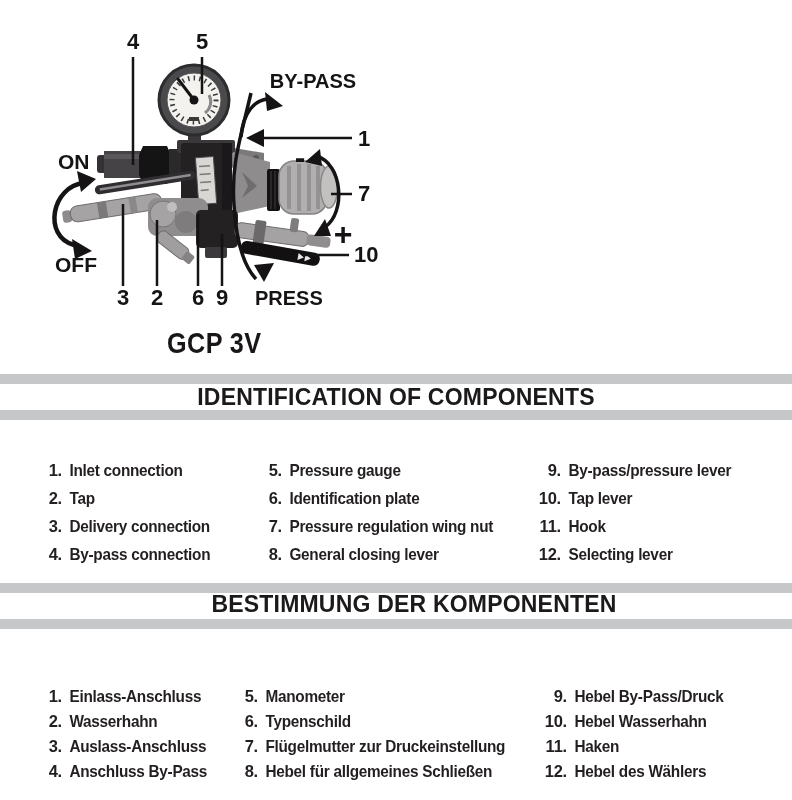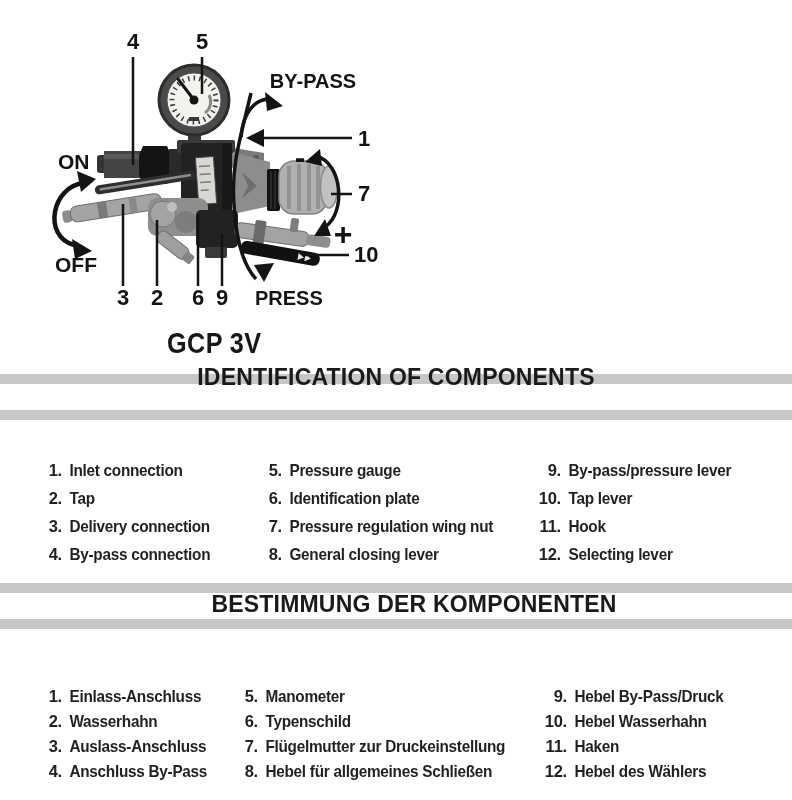--- a/index.html
+++ b/index.html
@@ -17,21 +17,21 @@
   .band { position:absolute; left:0; width:792px; height:10px; background:#c6c7c9; }
   .band-en-top    { top:374px; }
   .band-en-bottom { top:410px; }
   .band-de-top    { top:583px; }
   .band-de-bottom { top:619px; }
   .section-title {
     position:absolute; left:0; width:792px; text-align:center;
     font-weight:bold; font-size:23px; color:#1c191a; letter-spacing:0.2px;
     white-space:nowrap;
   }
-  .section-title.en { top:364px; }
+  .section-title.en { top:384px; }
   .section-title.de { top:591px;padding-left:18px; }
   .list-col { position:absolute; }
   .row { display:flex; align-items:baseline; }
   .en .row { line-height:28px; }
   .de .row { line-height:25px; }
   .num {
     display:inline-block; text-align:right; font-weight:bold;
     font-size:16.5px; letter-spacing:-0.2px; flex:0 0 auto;
   }
   .lbl {

